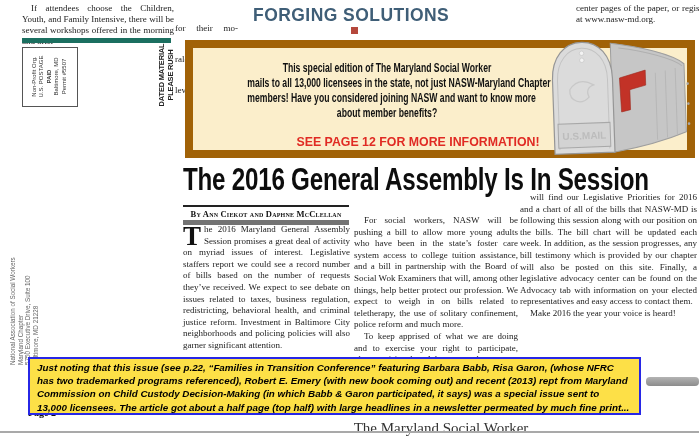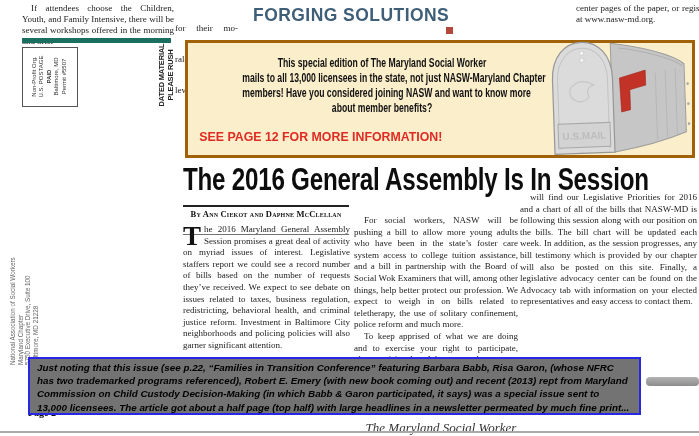--- a/index.html
+++ b/index.html
@@ -10,58 +10,58 @@
   }
   
   .frag{font-size:9px;line-height:11px;text-align:justify;color:#222;}
   .topleft-frag{position:absolute;left:22px;top:3px;width:152px;text-indent:9px;}
   .mid-frag{position:absolute;left:175px;top:3px;width:63px;}
   .mid-frag div{text-align:justify;text-align-last:justify;margin-top:20px;}
   .right-frag{position:absolute;left:456px;top:3px;width:62px;}
   .right-frag div{text-align:justify;text-align-last:justify;}
   .farright-frag{position:absolute;left:540px;top:3px;width:158px;margin-left:36px;}
   
-  .logo{position:absolute;left:253px;top:4px;width:200px;text-align:right;font-family:"Liberation Sans",sans-serif;}
+  .logo{position:absolute;left:253px;top:4px;width:200px;text-align:center;font-family:"Liberation Sans",sans-serif;}
   .logo-title{font-weight:bold;font-size:19px;letter-spacing:.5px;color:#3f5e77;transform:scaleX(.92);transform-origin:0 0;white-space:nowrap;display:inline-block;}
   .logo-sq{display:inline-block;width:7px;height:7px;background:#b5483c;margin-left:2px;vertical-align:6px;}
   .logo-sub{font-weight:bold;font-size:8px;letter-spacing:5.5px;color:#b5483c;margin-top:1px;white-space:nowrap;}
   
   .teal-rule{position:absolute;left:22px;top:38px;width:149px;height:5px;background:#1b6f60;}
   .indicia{position:absolute;left:22px;top:47px;width:54px;height:58px;border:1.5px solid #555;display:flex;align-items:center;justify-content:center;background:#fff;}
   .indicia-inner{transform:rotate(-90deg);width:56px;text-align:center;font-family:"Liberation Sans",sans-serif;font-size:6px;line-height:7.4px;color:#333;white-space:nowrap;}
   .indicia-inner .b{font-weight:bold;}
   .dated{position:absolute;left:134px;top:66px;width:66px;height:18px;transform:rotate(-90deg);transform-origin:center;
     font-family:"Liberation Sans",sans-serif;font-weight:bold;font-size:7.5px;line-height:8.6px;text-align:center;color:#222;letter-spacing:-.2px;white-space:nowrap;}
   .addr{position:absolute;left:-37px;top:289px;width:122px;height:30px;transform:rotate(-90deg);transform-origin:center;
     font-family:"Liberation Sans",sans-serif;font-size:6.3px;line-height:7.5px;color:#666;white-space:nowrap;}
   
-  .promo{position:absolute;left:185px;top:40px;width:510px;height:118px;background:#fbeecb;border:3px solid #a16207;box-sizing:border-box;}
+  .promo{position:absolute;left:185px;top:40px;width:510px;height:118px;background:#fbeecb;border:8px solid #a16207;box-sizing:border-box;}
   .promo-msg{position:absolute;left:0;top:13px;width:388px;text-align:center;font-family:"Liberation Sans",sans-serif;font-weight:bold;font-size:12px;line-height:15px;color:#111;}
   .promo-msg div{white-space:nowrap;transform:scaleX(.72);transform-origin:50% 50%;}
-  .promo-cta{position:absolute;left:0;top:86px;width:450px;text-align:left;font-family:"Liberation Sans",sans-serif;font-weight:bold;font-size:13px;color:#e02a23;}
+  .promo-cta{position:absolute;left:0;top:86px;width:450px;text-align:center;font-family:"Liberation Sans",sans-serif;font-weight:bold;font-size:13px;color:#e02a23;}
   .promo-cta div{white-space:nowrap;transform:scaleX(.95);transform-origin:50% 50%;}
   .mailbox{position:absolute;left:542px;top:26px;width:156px;height:137px;z-index:3;}
   
   .headline{position:absolute;left:183px;top:162px;font-family:"Liberation Sans",sans-serif;font-weight:bold;font-size:31px;color:#0d0d0d;white-space:nowrap;transform:scaleX(.78);transform-origin:0 0;letter-spacing:-.3px;}
-  .byline{position:absolute;left:183px;top:205px;width:166px;border-top:2px solid #222;border-bottom:1px solid #737373;padding:2px 0 15px;text-align:center;font-weight:bold;font-variant:small-caps;font-size:8.5px;letter-spacing:.2px;color:#111;white-space:nowrap;}
+  .byline{position:absolute;left:183px;top:205px;width:166px;border-top:2px solid #222;border-bottom:5px solid #737373;padding:2px 0 1px;text-align:center;font-weight:bold;font-variant:small-caps;font-size:8.5px;letter-spacing:.2px;color:#111;white-space:nowrap;}
   .col{position:absolute;font-size:9px;line-height:11.6px;text-align:justify;color:#222;}
   .col p{margin:0;}
   .col p+p{text-indent:10px;}
   .col1{left:183px;top:224px;width:167px;}
   .col2{left:354px;top:207px;width:164px;margin-top:8px;}
   .col3{left:520px;top:192px;width:177px;}
   .dropcap{float:left;font-weight:bold;font-size:27px;line-height:22px;margin:1px 3px 0 0;color:#111;}
   .col2 p:first-child,.col3 p:first-child{text-indent:10px;}
   
-  .annotation{position:absolute;left:28px;top:357px;width:613px;height:58px;background:#737373;border:2px solid #2727e6;box-sizing:border-box;padding:2px 7px;
+  .annotation{position:absolute;left:28px;top:357px;width:613px;height:58px;background:#fde047;border:2px solid #2727e6;box-sizing:border-box;padding:2px 7px;
     font-family:"Liberation Sans",sans-serif;font-weight:bold;font-style:italic;font-size:9.8px;line-height:13.2px;color:#000;z-index:4;}
   .gray-bar{position:absolute;left:646px;top:377px;width:53px;height:9px;background:linear-gradient(#b3b3b3,#8c8c8c);border-radius:4px;}
   
   .footer-page{position:absolute;left:28px;top:407px;font-weight:bold;font-size:10px;color:#111;}
-  .footer-center{position:absolute;left:183px;top:420px;width:516px;text-align:center;font-size:13px;color:#333;font-style:italic;}
+  .footer-center{position:absolute;left:183px;top:420px;width:516px;text-align:center;font-size:15px;color:#333;}
   .footer-right{position:absolute;right:3px;top:419px;font-weight:bold;font-size:12px;color:#111;letter-spacing:-.2px;margin-top:32px;}
   .footer-rule{position:absolute;left:0;top:431px;width:699px;height:2px;background:#a9a9a9;}
 </style>
 </head>
 <body>
 
 <div class="page">
 
   <div class="frag topleft-frag">If attendees choose the Children, Youth, and Family Intensive, there will be several workshops offered in the morning and after-</div>
 
@@ -142,20 +142,21 @@
     <p><span class="dropcap">T</span><span>he 2016 Maryland General Assembly Session promises a great deal of activity on myriad issues of interest. Legislative staffers report we could see a record number of bills based on the number of requests they’ve received. We expect to see debate on issues related to taxes, business regulation, redistricting, behavioral health, and criminal justice reform. Investment in Baltimore City neighborhoods and policing policies will also garner significant attention.</span></p>
   </div>
 
   <div class="col col2">
     <p>For social workers, NASW will be pushing a bill to allow more young adults who have been in the state’s foster care system access to college tuition assistance, and a bill in partnership with the Board of Social Wok Examiners that will, among other things, help better protect our profession. We expect to weigh in on bills related to teletherapy, the use of solitary confinement, police reform and much more.</p>
     <p>To keep apprised of what we are doing and to exercise your right to participate, please visit the Advocacy tab on our homepage www.nasw-md.org. There you</p>
   </div>
 
   <div class="col col3">
     <p>will find our Legislative Priorities for 2016 and a chart of all of the bills that NASW-MD is following this session along with our position on the bills. The bill chart will be updated each week. In addition, as the session progresses, any bill testimony which is provided by our chapter will also be posted on this site. Finally, a legislative advocacy center can be found on the Advocacy tab with information on your elected representatives and easy access to contact them.</p>
+    <p>Make 2016 the year your voice is heard!</p>
   </div>
 
   <div class="annotation">Just noting that this issue (see p.22, “Families in Transition Conference” featuring Barbara Babb, Risa Garon,  (whose NFRC has two trademarked programs referenced), Robert E. Emery (with new book coming out) and recent (2013) rept from Maryland Commission on Child Custody Decision-Making (in which Babb &amp; Garon participated, it says) was a special issue sent to 13,000 licensees. The article got about a half page (top half) with large headlines in a newsletter permeated by much fine print...</div>
   <div class="gray-bar"></div>
 
   <div class="footer-page">Page 2</div>
   <div class="footer-center">The Maryland Social Worker</div>
   <div class="footer-right">WINTER EDITION | 2016</div>
   <div class="footer-rule"></div>
 

